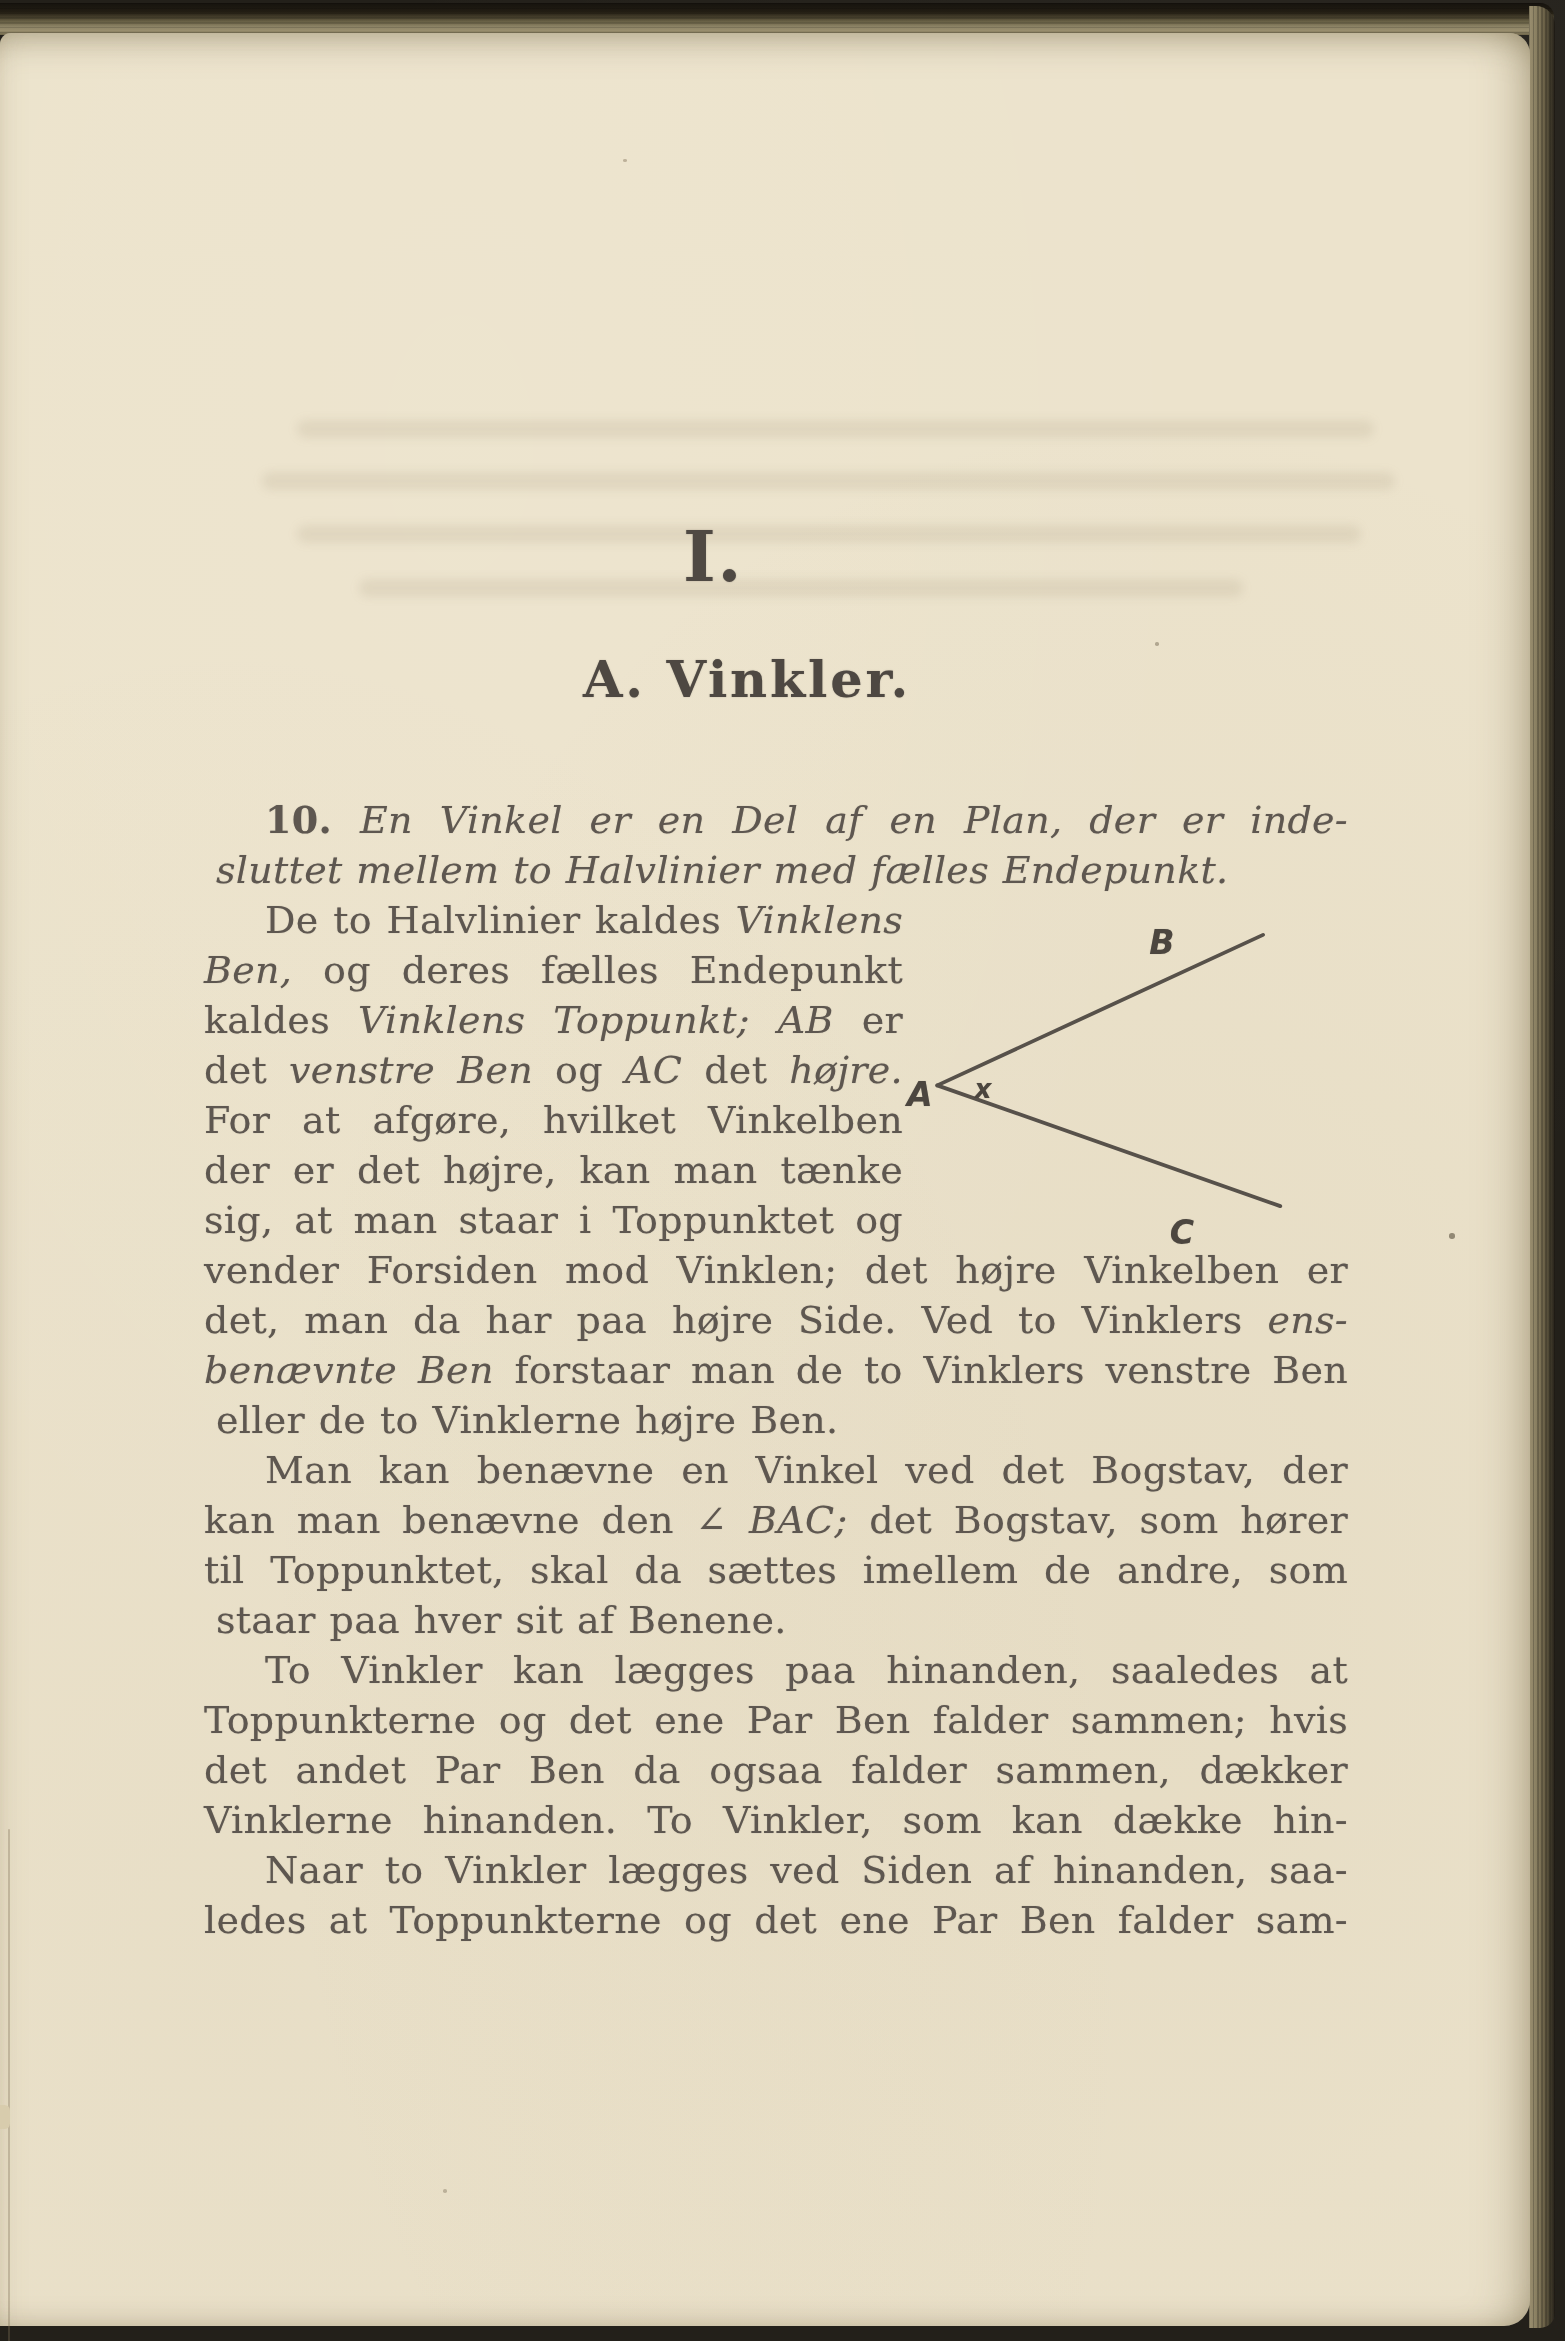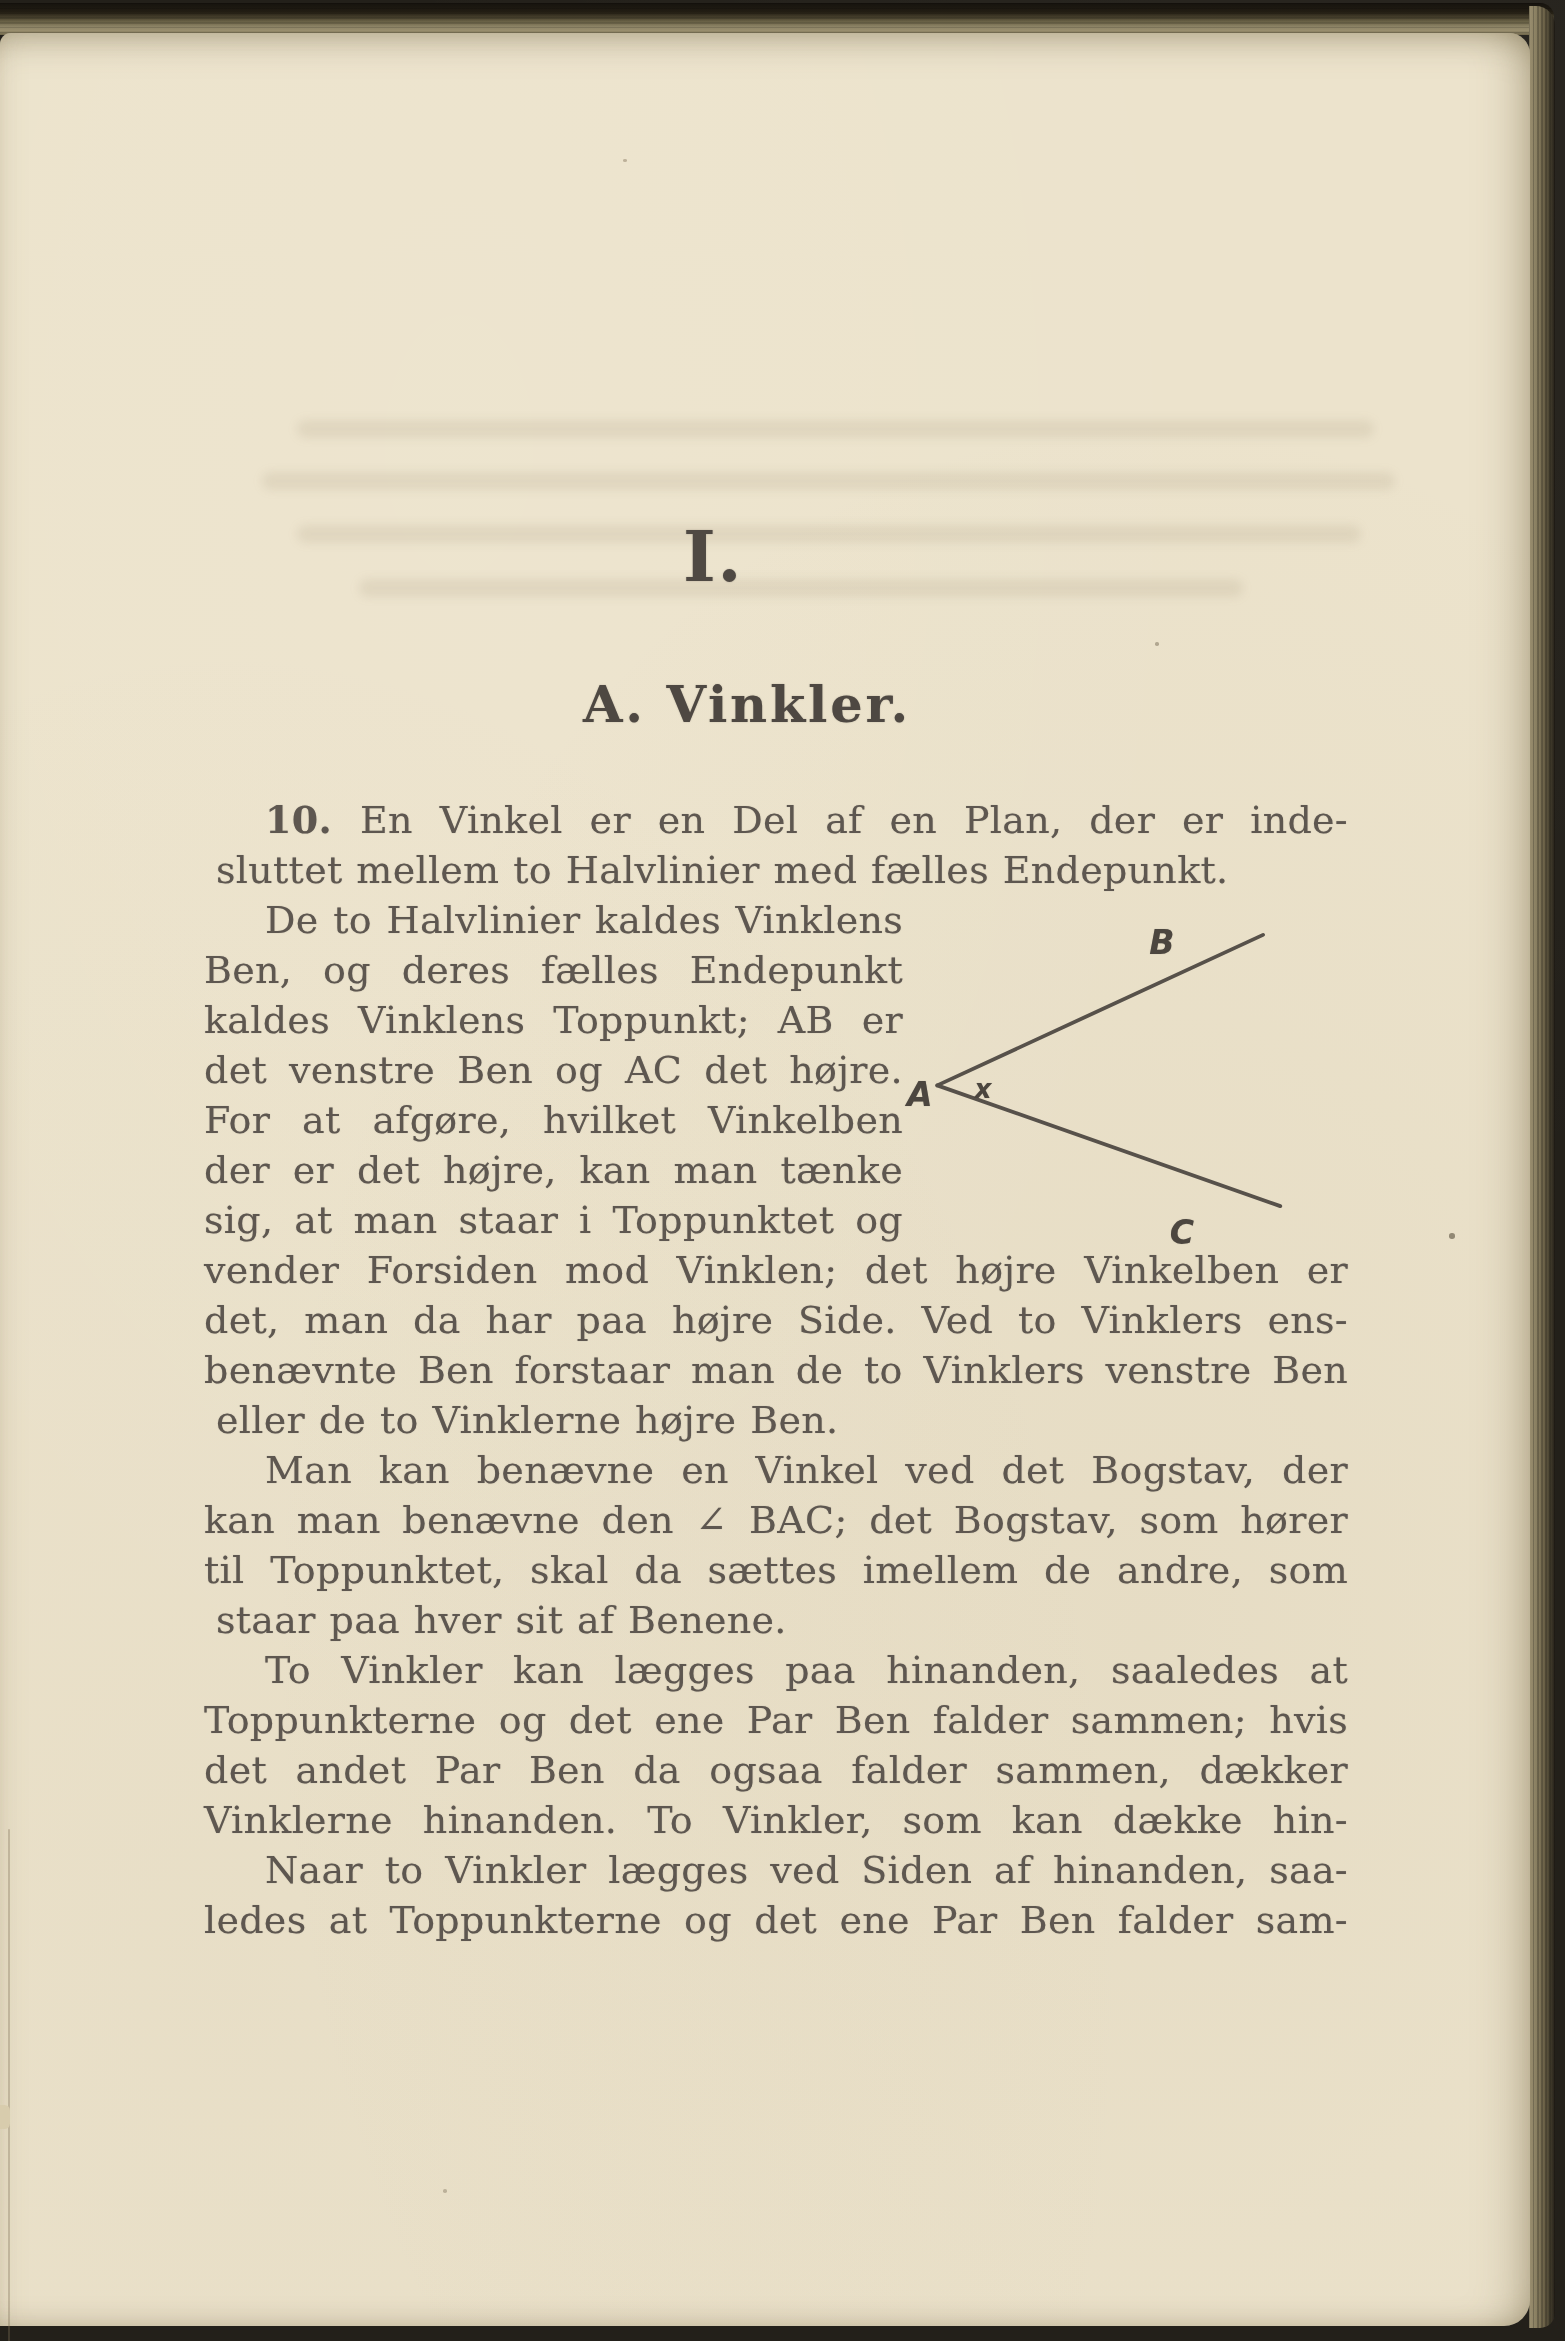--- a/index.html
+++ b/index.html
@@ -50,37 +50,37 @@
     background:rgba(138,123,90,.13);filter:blur(4.8px);}
   .speck{position:absolute;border-radius:50%;}
   
   .h-sec{
     position:absolute;left:0;top:482px;width:1530px;box-sizing:border-box;
     padding-right:104px;text-align:center;
     font-size:70px;font-weight:bold;color:#4f4943;letter-spacing:1.4px;
     text-shadow:0 0 1.4px rgba(79,73,67,.45);
   }
   .h-sub{
-    position:absolute;left:0;top:641px;width:1530px;box-sizing:border-box;
+    position:absolute;left:0;top:616px;width:1530px;box-sizing:border-box;
     padding-right:36px;text-align:center;
     font-size:51px;font-weight:bold;color:#4e4842;letter-spacing:2.8px;
     text-shadow:0 0 1.4px rgba(78,72,66,.4);
   }
   
   .text-block{
     position:absolute;left:204px;top:762px;width:1144px;
     font-size:38px;line-height:50px;color:#5e5750;
     letter-spacing:0.3px;word-spacing:1.4px;
     text-shadow:0 0 1px rgba(94,87,80,.42);
   }
   .line{text-align:justify;text-align-last:justify;white-space:normal;}
   .line.last{text-align-last:left;margin-left:12px;}
   .line.indent{text-indent:61px;}
   .line.narrow{width:699px;}
-  .it{}
+  .it{font-style:italic;}
   .bd{font-weight:bold;}
   
   .figure{position:absolute;left:700px;top:104px;width:442px;height:352px;}
   .figure svg{width:100%;height:100%;display:block;}
 </style>
 </head>
 <body>
 
 <div class="scan-bg"></div>
 <div class="edge-top"></div>

